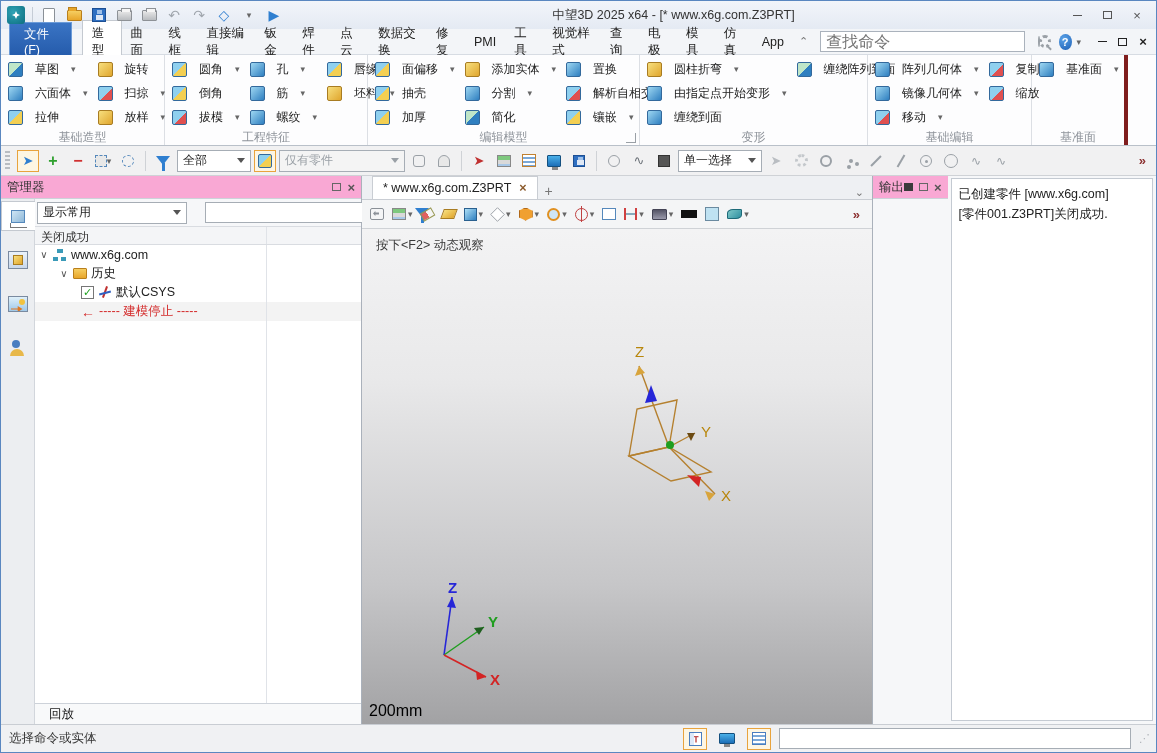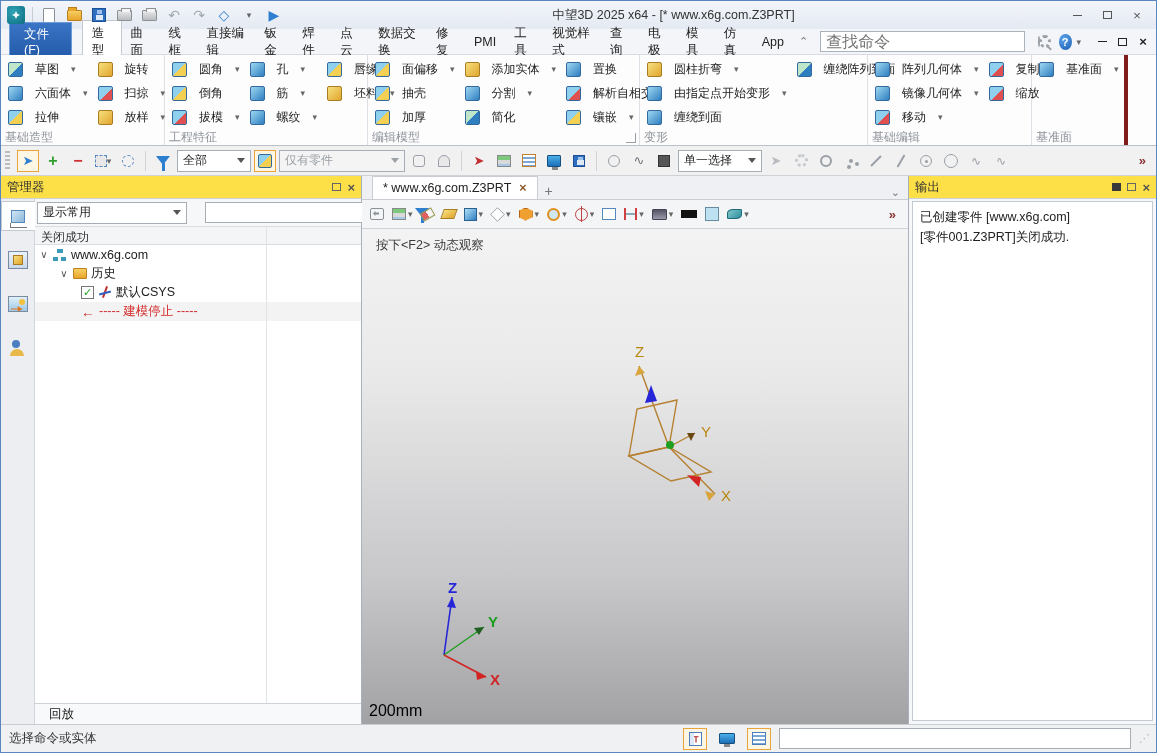--- a/index.html
+++ b/index.html
@@ -44,21 +44,21 @@
   .gear { width:13px; height:13px; border:3px dotted #9aa0a6; border-radius:50%; margin:0 8px; }
   .help { width:16px; height:16px; border-radius:50%; background:radial-gradient(circle at 35% 30%,#5aa2e8,#1d5fb4); color:#fff; font-size:11px; font-weight:bold; display:flex; align-items:center; justify-content:center; }
   .doc-ctrl { display:flex; align-items:center; gap:2px; margin:0 4px 0 8px; }
   .doc-ctrl .wbtn { width:18px; color:#222; font-weight:bold; }
 
   
   .ribbon { height:91px; background:#fdfdfe; border-bottom:1px solid #b9c0c9; display:flex; flex:0 0 auto; }
   .rgroup { display:flex; flex-direction:column; border-right:1px solid #dcdfe4; padding:2px 4px 0 4px; position:relative; }
   .rbtns { flex:1; display:grid; grid-template-rows:repeat(3,24px); grid-auto-flow:column; column-gap:4px; align-items:center; }
   .rbtn { display:flex; align-items:center; gap:12px; padding:0 3px; font-size:12px; white-space:nowrap; cursor:default; }
-  .rlabel { height:17px; font-size:12px; color:#8e939a; }
+  .rlabel { height:17px; text-align:center; font-size:12px; color:#8e939a; }
   .cub { width:15px; height:15px; flex:0 0 auto; border-radius:2px; border:1px solid #33699c; background:linear-gradient(135deg,#8fd0ef 0 48%,#f3cf52 48% 100%); }
   .cub.b { background:linear-gradient(135deg,#9ed7f2,#2f7fc0); }
   .cub.y { background:linear-gradient(135deg,#f7df7e,#e0a62e); border-color:#a87c22; }
   .cub.r { background:linear-gradient(135deg,#8fd0ef 0 55%,#e05050 55% 100%); }
   .cub.g { background:linear-gradient(135deg,#bfe6c8 0 50%,#2f7fc0 50% 100%); }
   .expander { position:absolute; right:3px; bottom:2px; width:10px; height:10px; border:1px solid #9aa0a6; border-top:none; border-left:none; }
 
   
   .quickbar { height:30px; background:#f1f1f2; border-bottom:1px solid #cfd2d6; display:flex; align-items:center; padding:0 4px; gap:3px; flex:0 0 auto; }
   .grip { width:5px; height:20px; background:repeating-linear-gradient(#b9bdc2 0 2px,transparent 2px 4px); margin-right:4px; }
@@ -74,21 +74,21 @@
   .gsq.dark { background:#555; border-color:#333; }
   .gline { width:14px; height:2px; background:#9aa0a6; transform:rotate(-45deg); }
   .gcirc { width:12px; height:12px; border:1.5px solid #9aa0a6; border-radius:50%; }
   .gdot { width:4px; height:4px; background:#9aa0a6; border-radius:50%; box-shadow:6px 3px 0 #9aa0a6,-2px 6px 0 #9aa0a6; }
   .gwave { font-size:12px; color:#9aa0a6; }
   .ovf { color:#8b2f2f; font-weight:bold; font-size:13px; margin-left:auto; padding:0 6px; }
 
   
   .main { flex:1; display:flex; min-height:0; }
 
-  .pane-header { height:23px; display:flex; align-items:center; background:#fde047; border-bottom:1px solid #cdd2d9; padding:0 6px; font-size:12.5px; color:#333; flex:0 0 auto; }
+  .pane-header { height:23px; display:flex; align-items:center; background:#f9a8d4; border-bottom:1px solid #cdd2d9; padding:0 6px; font-size:12.5px; color:#333; flex:0 0 auto; }
   .ph-btns { margin-left:auto; display:flex; gap:6px; align-items:center; }
   .ph-btns .bx { width:9px; height:8px; border:1px solid #666; }
   .ph-btns .bx.fill { background:#3a3a3a; border-color:#3a3a3a; }
   .ph-btns .x { color:#555; font-size:13px; font-weight:bold; line-height:1; }
 
   
   .manager { width:361px; background:#f6f7f9; border-right:1px solid #aab1bb; display:flex; flex-direction:column; }
   .mgr-body { flex:1; display:flex; min-height:0; }
   .strip { width:34px; background:#eceef1; border-right:1px solid #d2d6dc; display:flex; flex-direction:column; align-items:center; padding-top:2px; gap:14px; }
   .stab { width:30px; height:30px; display:flex; align-items:center; justify-content:center; }
@@ -151,21 +151,21 @@
   .v-black { width:16px; height:8px; background:#111; }
   .v-blue { width:14px; height:14px; background:#bfe2f2; border:1px solid #6a8aa0; }
   .v-surf { width:15px; height:10px; background:linear-gradient(135deg,#7ec8c8,#2f8fa0); border:1px solid #1d6a78; border-radius:40% 10%; }
   .canvas { flex:1; position:relative; background:linear-gradient(180deg,#f3f3f4 0%,#e9e9ea 30%,#c6c6c8 72%,#a2a2a4 100%); min-height:0; }
   .hint { position:absolute; left:14px; top:7px; font-size:12.5px; color:#3a3a3a; line-height:19px; }
   .scale-label { position:absolute; left:7px; bottom:4px; font-size:16px; color:#000; }
   .csys-svg { position:absolute; left:229px; top:100px; }
   .triad-svg { position:absolute; left:56px; top:350px; }
 
   
-  .output { width:248px; background:#f6f7f9; border-left:1px solid #aab1bb; display:flex; flex-direction:column; }
+  .output { width:284px; background:#f6f7f9; border-left:1px solid #aab1bb; display:flex; flex-direction:row; }
   .out-body { flex:1; margin:2px 3px 3px 3px; background:#fff; border:1px solid #c4cad2; padding:5px 7px; font-size:12.5px; line-height:20px; color:#222; }
 
   
   .statusbar { height:28px; background:#f0f1f3; border-top:1px solid #c9cdd3; display:flex; align-items:center; padding:0 8px; gap:6px; flex:0 0 auto; }
   .status-msg { font-size:12.5px; color:#333; }
   .sb-right { margin-left:auto; display:flex; align-items:center; gap:8px; }
   .sbi { width:24px; height:22px; display:flex; align-items:center; justify-content:center; }
   .sbi.hl { border:1px solid #e8a33d; background:#fdf6e3; }
   .sb-panel { width:13px; height:14px; border:1px solid #4a7ec0; background:linear-gradient(90deg,#dce8f7 4px,#fff 4px); position:relative; }
   .sb-panel::after { content:""; position:absolute; right:2px; top:3px; width:5px; height:7px; background:#c05050; clip-path:polygon(0 0,100% 0,100% 25%,65% 25%,65% 100%,35% 100%,35% 25%,0 25%); }

